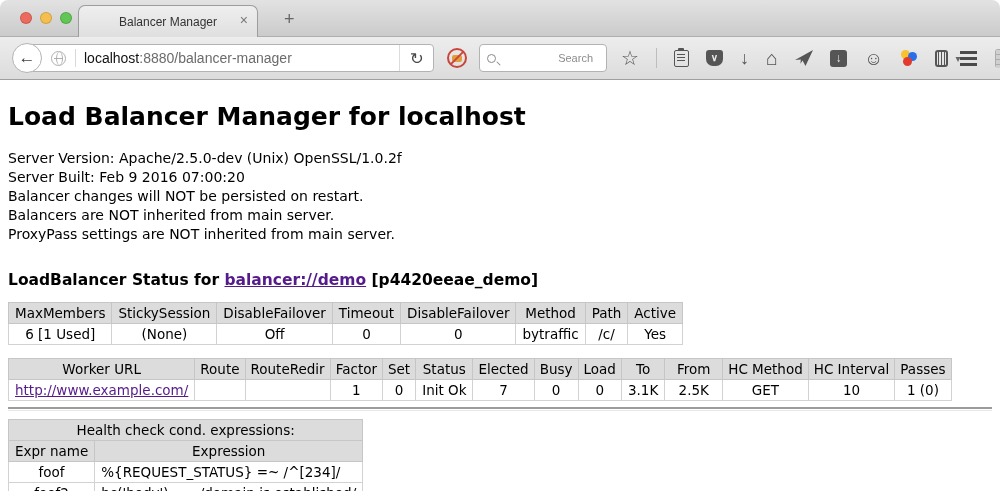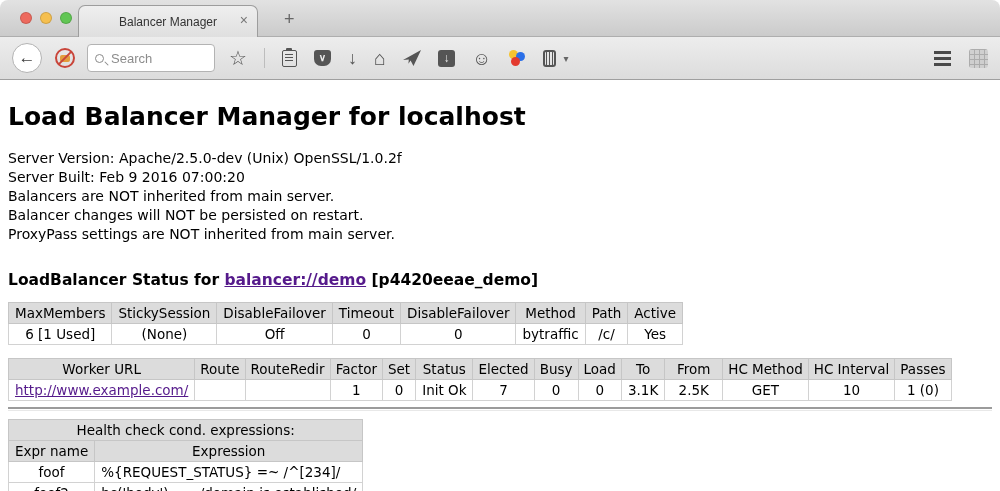--- a/index.html
+++ b/index.html
@@ -42,22 +42,22 @@
                position:relative; flex:none; }
   .blockicon .blob { position:absolute; left:3px; top:5px; width:10px; height:7px; background:#e39c3c; border-radius:2px; }
   .blockicon::after { content:""; position:absolute; left:-1px; top:7px; width:18px; border-top:2px solid #c9453a;
                       transform:rotate(-45deg); }
 
   .searchbox { height:28px; width:128px; margin-left:12px; background:#fff; border:1px solid #b3b3b3;
                border-radius:4px; display:flex; align-items:center; padding:0 7px; flex:none; }
   .mag { width:9px; height:9px; border:1.5px solid #8a8a8a; border-radius:50%; position:relative; flex:none; }
   .mag::after { content:""; position:absolute; left:8px; top:8px; width:5px; border-top:1.5px solid #8a8a8a;
                 transform:rotate(45deg); }
-  .searchbox input { border:none; outline:none; width:90px; margin-left:7px; font-size:13px; color:#333;
-                     font-family:"Liberation Sans", sans-serif; background:transparent; }
+  .searchbox input { border:none; outline:none; width:90px; margin-left:7px; font-size:11px; color:#333;
+                     font-family:"Liberation Sans", sans-serif; background:transparent;text-align:right; }
   .searchbox input::placeholder { color:#8c8c8c; }
 
   .iconrow { display:flex; align-items:center; margin-left:14px; gap:17px; color:#555; }
   .vsep { width:1px; height:20px; background:#bdbdbd; }
   .ic { font-size:18px; line-height:1; color:#555; }
   .star { font-size:20px; }
   .clipboard { width:15px; height:17px; border:1.5px solid #555; border-radius:2px; position:relative; }
   .clipboard::before { content:""; position:absolute; left:3px; top:-3px; width:6px; height:3px; background:#555; border-radius:1px; }
   .clipboard::after { content:""; position:absolute; left:2px; top:3px; width:8px; height:8px;
       background:linear-gradient(#555 1.5px, transparent 1.5px) 0 0/8px 3px; }
@@ -128,20 +128,28 @@
       <span class="tab-title">Balancer Manager</span>
       <span class="tab-close">×</span>
     </div>
     <span class="newtab">+</span>
   </div>
 
   <div class="toolbar">
     <div class="backbtn">
       <span>←</span>
     </div>
+    <div class="urlbar">
+      <span class="globe"></span>
+      <span class="url-sep"></span>
+      <span class="url-text"><b style="font-weight:normal;color:#111">localhost</b><span class="path">:8880/balancer-manager</span></span>
+      <span class="reload-wrap">
+        <span class="reload">↻</span>
+      </span>
+    </div>
     <div class="blockicon">
         <span class="blob"></span>
       </div>
     <div class="searchbox">
       <span class="mag"></span>
       <input type="text" placeholder="Search" style="">
     </div>
     <div class="iconrow">
       <span class="ic star">☆</span>
       <span class="vsep"></span>
@@ -169,22 +177,22 @@
       <span class="gridic"></span>
     </div>
   </div>
 
   <div class="content">
     <h1>Load Balancer Manager for localhost</h1>
 
     <div class="info">
       <div>Server Version: Apache/2.5.0-dev (Unix) OpenSSL/1.0.2f</div>
       <div>Server Built: Feb 9 2016 07:00:20</div>
+      <div>Balancer changes will NOT be persisted on restart.</div>
       <div>Balancers are NOT inherited from main server.</div>
-      <div>Balancer changes will NOT be persisted on restart.</div>
       <div>ProxyPass settings are NOT inherited from main server.</div>
     </div>
 
     <div class="status-line">
       <span>LoadBalancer Status for</span>
       <a href="#">balancer://demo</a>
       <span>[p4420eeae_demo]</span>
     </div>
 
     <table class="t1">

